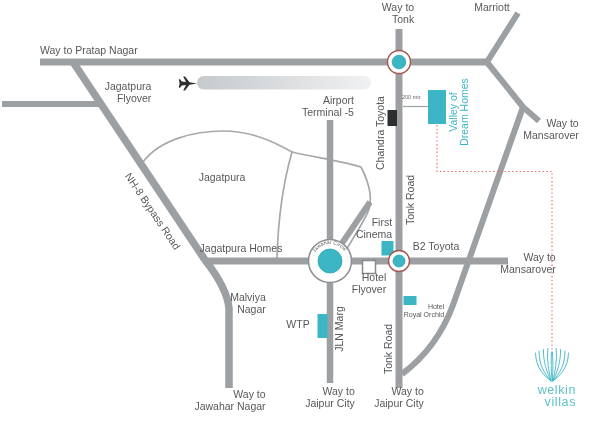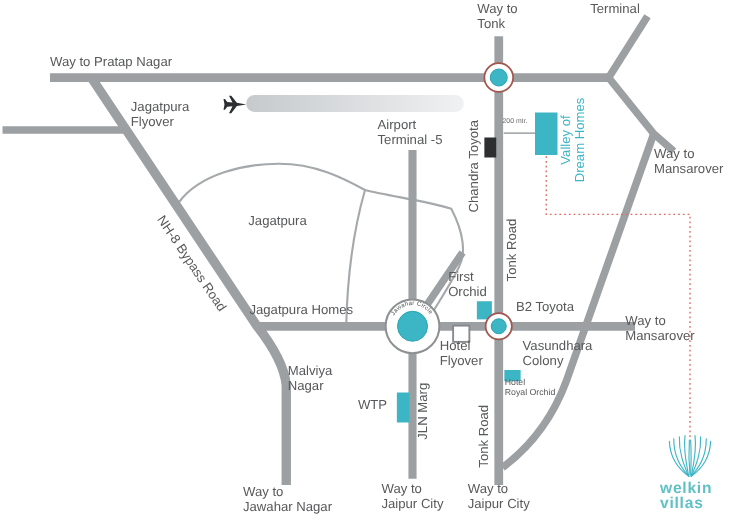--- a/index.html
+++ b/index.html
@@ -1,30 +1,30 @@
 <!DOCTYPE html>
 <html><head>
 <meta charset="utf-8">
 <style>
   html,body{margin:0;padding:0;background:#fff;}
   .map{position:relative;width:600px;height:424px;background:#ffffff;overflow:hidden;
        font-family:"Liberation Sans",sans-serif;}
   .layer{position:absolute;left:0;top:0;}
   svg text{font-family:"Liberation Sans",sans-serif;}
   .lbl{position:absolute;font-size:10.5px;line-height:11.5px;color:#57585a;
-       text-align:left;white-space:pre-line;transform:translateX(-50%);}
+       text-align:right;white-space:pre-line;transform:translateX(-50%);}
   .lbl.left{transform:none;text-align:right;white-space:pre-line;}
   .vlbl{position:absolute;font-size:10.5px;line-height:11px;color:#57585a;text-align:center;
         white-space:pre-line;transform:translate(-50%,-50%) rotate(-90deg);}
   .dlbl{position:absolute;font-size:10.5px;color:#57585a;white-space:nowrap;
         transform:translate(-50%,-50%) rotate(56deg);}
   .small{font-size:7px;line-height:7.5px;}
   .tiny{font-size:5.5px;line-height:6px;color:#6a6b6d;}
   .teal-text{color:#3cb5c4;}
-  .logo-text{color:#5fc0c5;font-size:12.5px;letter-spacing:.6px;font-weight:bold;}
+  .logo-text{color:#5fc0c5;font-size:12.5px;letter-spacing:.6px;}
 </style>
 </head>
 <body>
 
 <div class="map">
 
   <svg class="layer" width="600" height="424" viewBox="0 0 600 424">
     <defs>
       <linearGradient id="runwayGrad" x1="0" y1="0" x2="1" y2="0">
         <stop offset="0" stop-color="#c6cacd"></stop>
@@ -96,45 +96,43 @@
       <path d="M553,381 C559,374 565,366 565,351"></path>
       <path d="M553,381 C557,372 561,362 560.5,349.5"></path>
       <path d="M553,381 C555,371 557.5,360 556,348.5"></path>
       <path d="M552.5,380 C553,370 553,360 552.5,352"></path>
     </g>
   </svg>
 
   <div class="lbl left" style="left:40px;top:45px">Way to Pratap Nagar</div>
   <div class="lbl" style="left:398px;top:2px">Way to
 Tonk</div>
-  <div class="lbl" style="left:492px;top:2px">Terminal</div>
+  <div class="lbl" style="left:492px;top:2px">Marriott</div>
   <div class="lbl" style="left:128px;top:81px">Jagatpura
 Flyover</div>
   <div class="dlbl" style="left:153px;top:211px">NH-8 Bypass Road</div>
   <div class="lbl" style="left:222px;top:172px">Jagatpura</div>
   <div class="lbl" style="left:328px;top:95px">Airport
 Terminal -5</div>
   <div class="vlbl" style="left:380px;top:133px">Chandra Toyota</div>
   <div class="vlbl" style="left:410px;top:200px">Tonk Road</div>
   <div class="vlbl" style="left:388px;top:349px">Tonk Road</div>
   <div class="vlbl teal-text" style="left:459px;top:112px">Valley of
 Dream Homes</div>
   <div class="lbl left tiny" style="left:402px;top:94px">200 mtr.</div>
   <div class="lbl" style="left:551px;top:118px">Way to
 Mansarover</div>
   <div class="lbl" style="left:528px;top:252px">Way to
 Mansarover</div>
   <div class="lbl" style="left:241px;top:243px">Jagatpura Homes</div>
   <div class="lbl" style="left:374px;top:217px">First
-Orchid</div>
+Cinema</div>
   <div class="lbl" style="left:436px;top:241px">B2 Toyota</div>
   <div class="lbl" style="left:369px;top:272px">Hotel
 Flyover</div>
-  <div class="lbl" style="left:446px;top:272px">Vasundhara
-Colony</div>
   <div class="lbl small" style="left:424px;top:303px">Hotel
 Royal Orchid</div>
   <div class="lbl" style="left:248px;top:292px">Malviya
 Nagar</div>
   <div class="lbl" style="left:298px;top:319px">WTP</div>
   <div class="vlbl" style="left:339px;top:329px">JLN Marg</div>
   <div class="lbl" style="left:230px;top:389px">Way to
 Jawahar Nagar</div>
   <div class="lbl" style="left:330px;top:386px">Way to
 Jaipur City</div>

